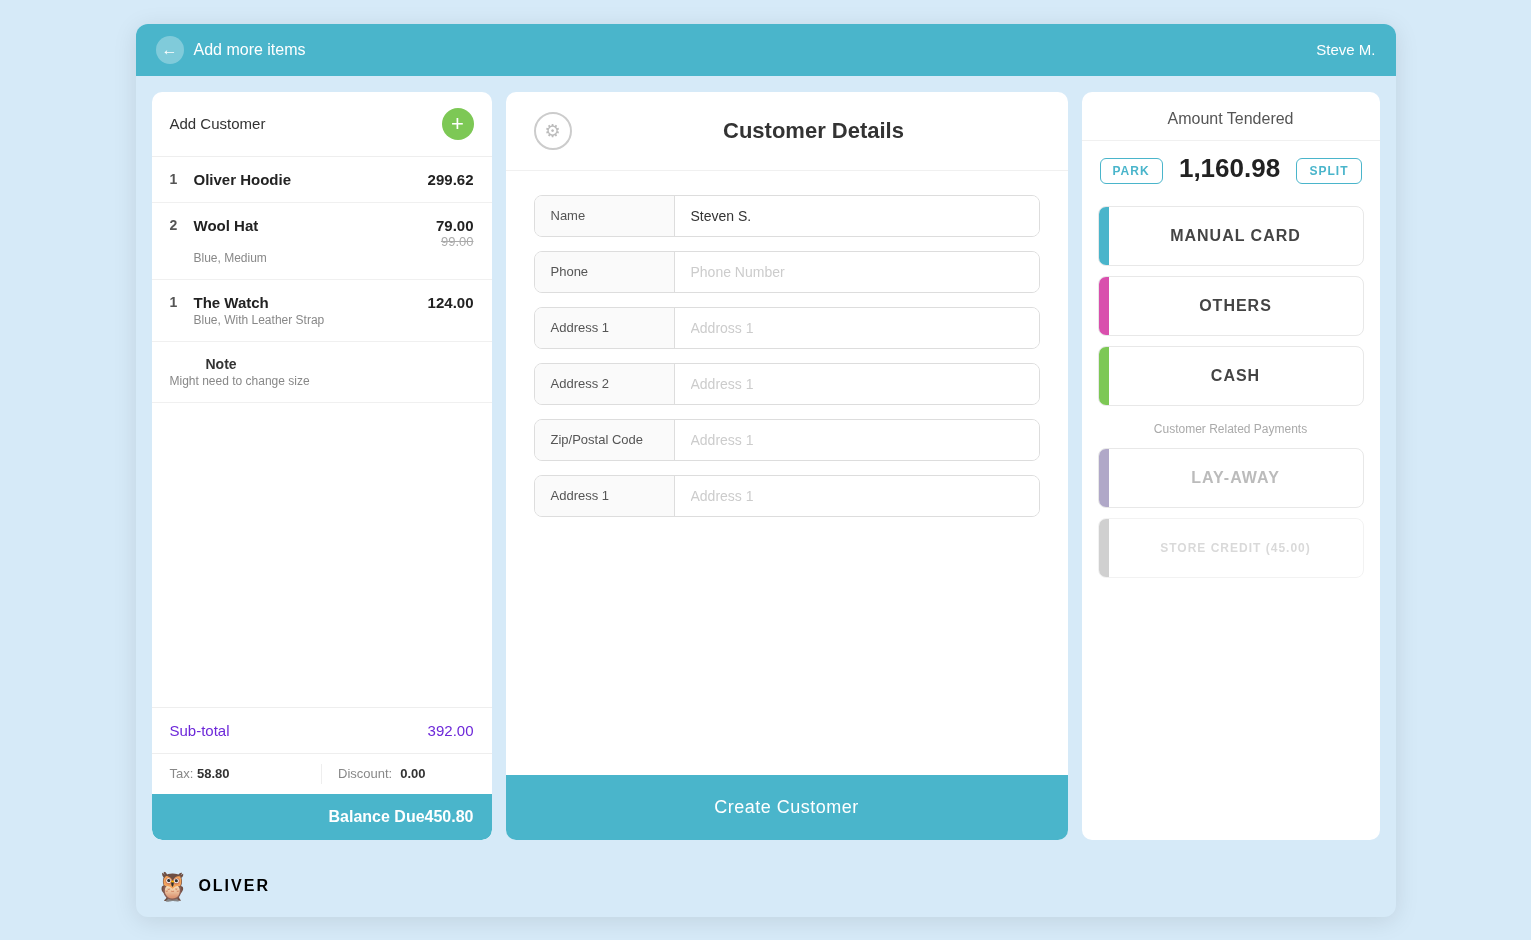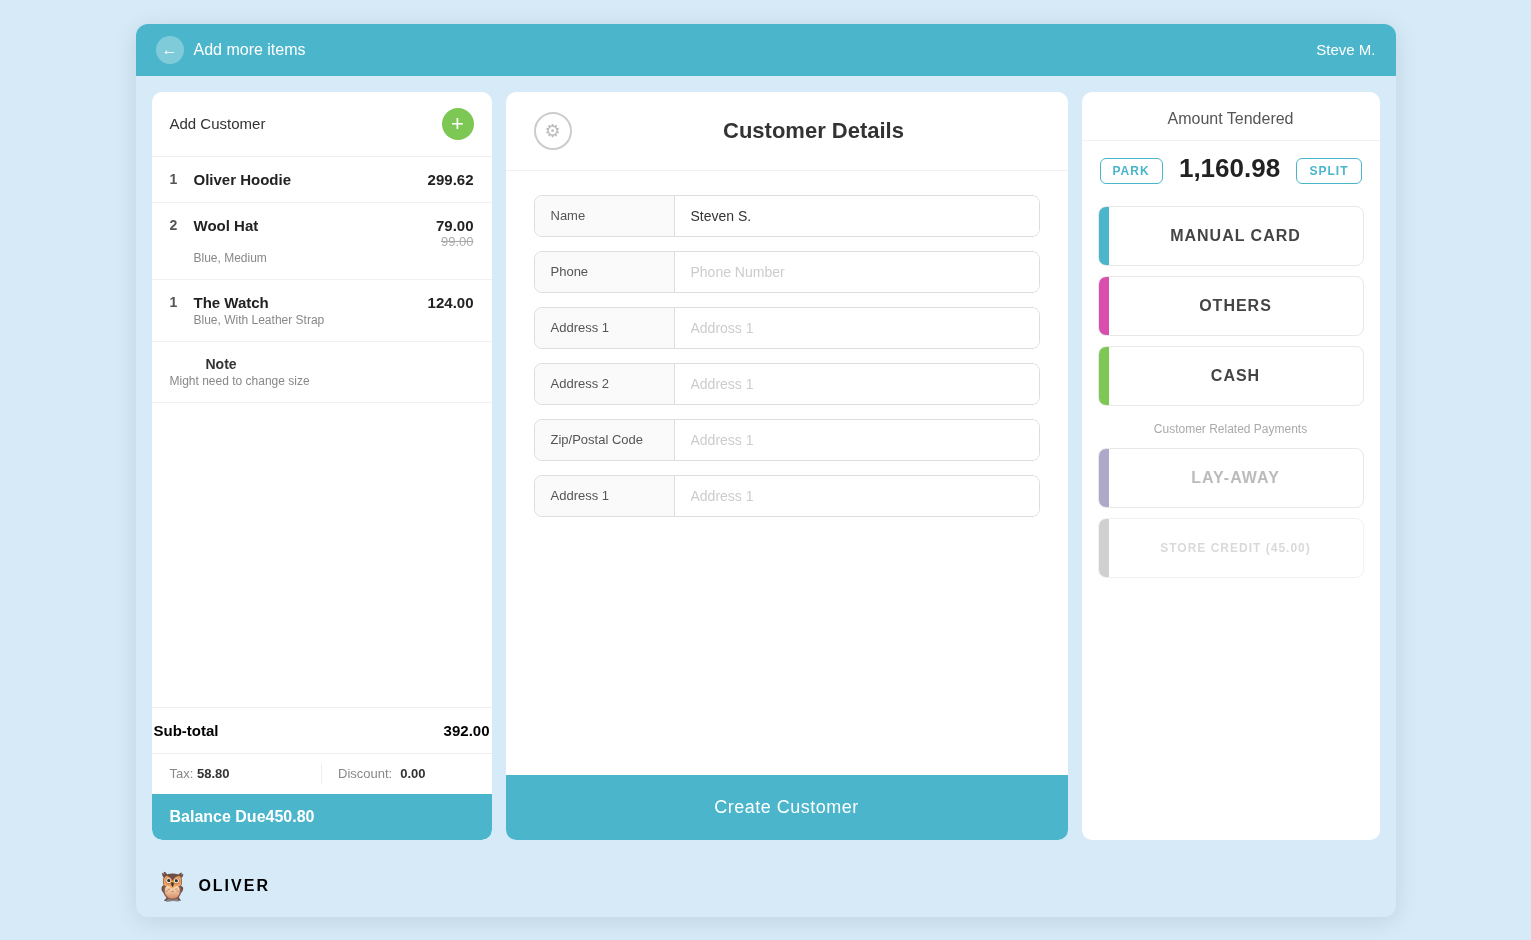--- a/index.html
+++ b/index.html
@@ -154,25 +154,25 @@
       font-size: 12px;
       color: #888;
       margin-top: 2px;
     }
     .cart-footer {
       padding: 0;
     }
     .subtotal-row {
       display: flex;
       justify-content: space-between;
-      padding: 14px 2px;
+      padding: 14px 18px;
       border-top: 1px solid #eee;
-      font-weight: 700;
+      font-weight: 400;
       font-size: 15px;
-      color: #000000;
+      color: #6d28d9;
     }
     .tax-discount-row {
       display: flex;
       align-items: center;
       padding: 10px 18px;
       border-top: 1px solid #eee;
       font-size: 13px;
       color: #555;
       gap: 0;
     }
@@ -184,21 +184,21 @@
     .divider-v {
       width: 1px;
       background: #eee;
       height: 20px;
       margin: 0 16px;
     }
     .discount-section { flex: 1; display: flex; align-items: center; gap: 8px; }
     .balance-row {
       background: #4ab5cb;
       display: flex;
-      justify-content: flex-start;
+      justify-content: flex-end;
       padding: 14px 18px;
       color: white;
       font-size: 16px;
       font-weight: 700;
       border-radius: 0 0 10px 10px;
     }
     
     .customer-panel {
       flex: 1;
       background: white;

